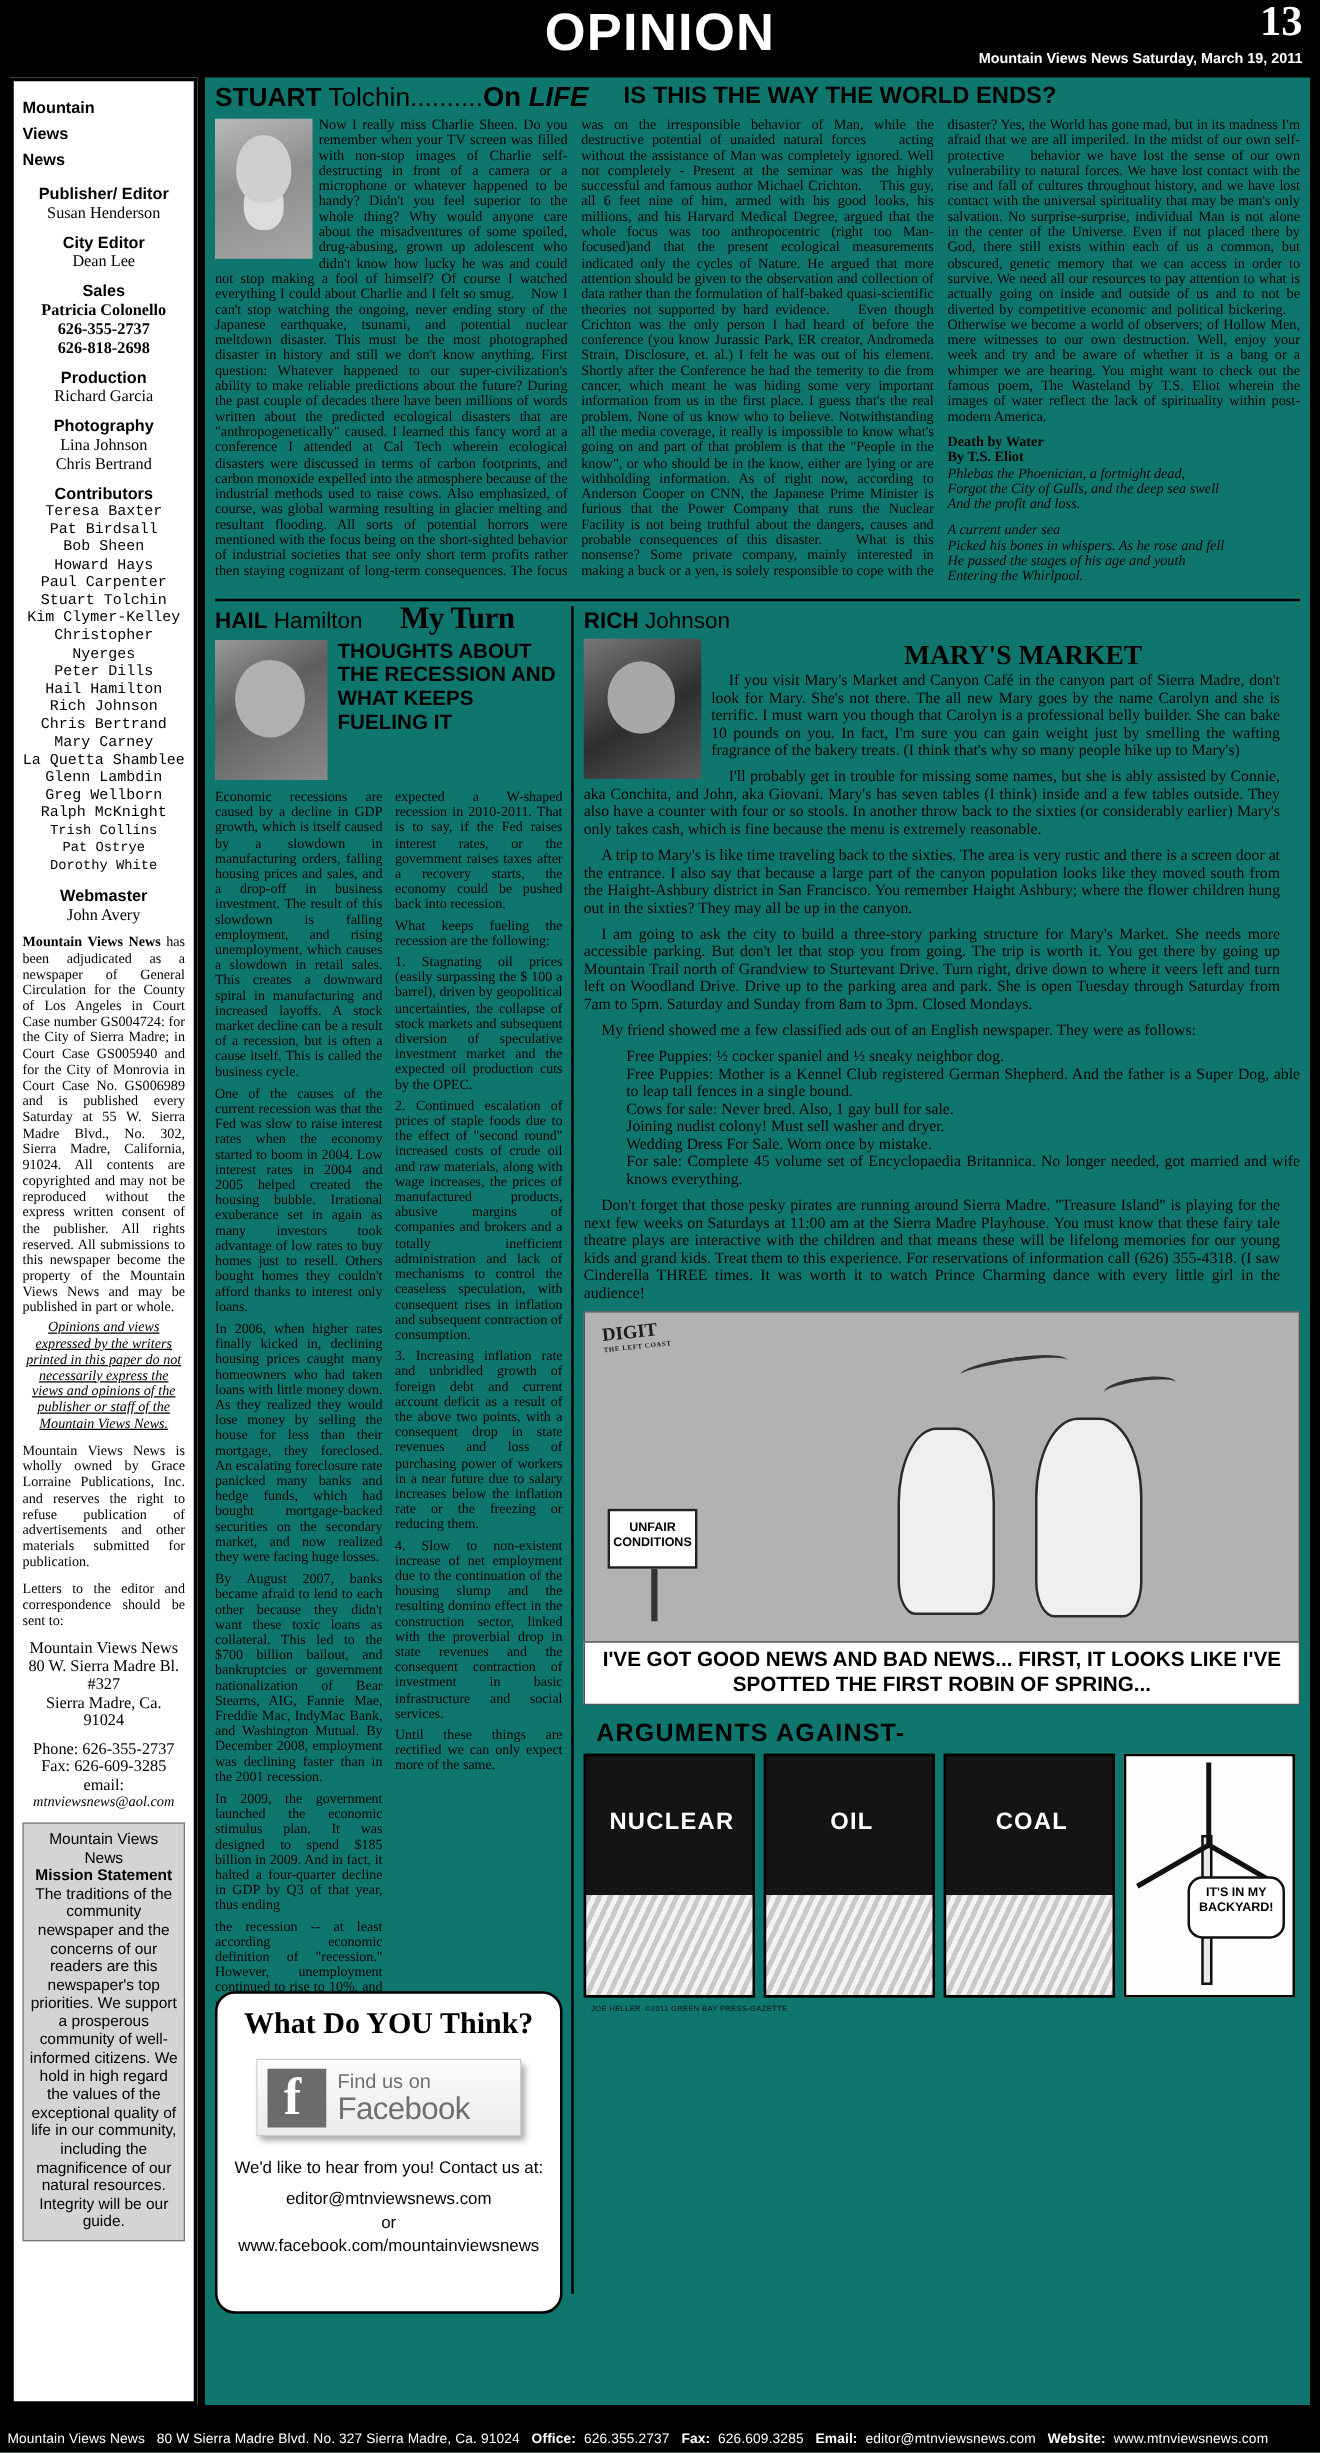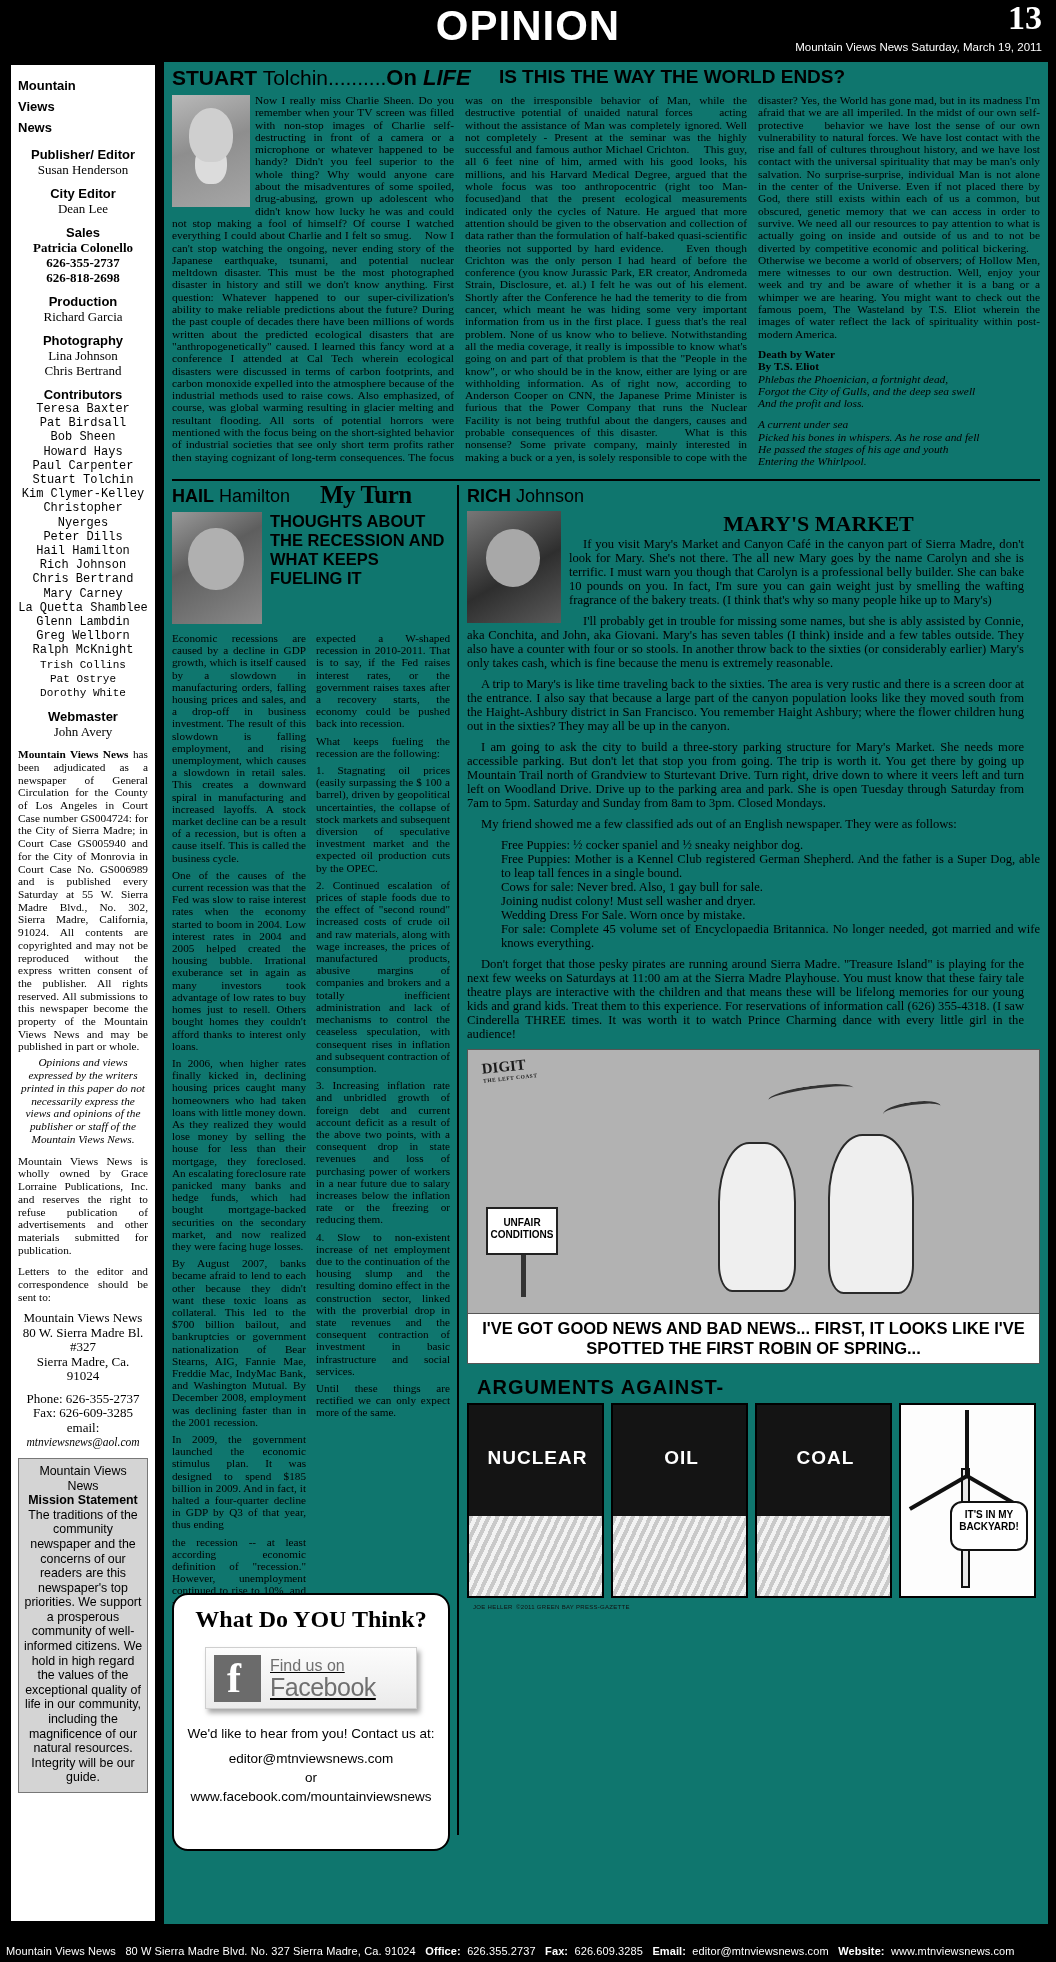--- a/index.html
+++ b/index.html
@@ -26,21 +26,21 @@
     line-height:48px;
   }
   .page-number {
     position:absolute; right:14px; top:-2px;
     font-family:"Liberation Serif", serif;
     font-weight:bold; font-size:34px; line-height:40px;
   }
   .masthead-date {
     position:absolute; right:14px; top:41px;
     font-family:"Liberation Sans", sans-serif;
-    font-weight:normal; font-size:11.5px;
+    font-weight:bold; font-size:11.5px;
   }
 
   
   .page-body {
     position:absolute; left:0; top:60px; width:1056px; height:1880px;
     background:#000;
     padding:0;
   }
   .left-rail {
     position:absolute; left:8px; top:2px; width:150px; height:1862px;
@@ -86,20 +86,21 @@
     text-align:justify;
     margin-top:9px;
   }
   .rail-legal b { font-weight:bold; }
   .rail-italic {
     font-family:"Liberation Serif", serif;
     font-style:italic;
     font-size:11.3px; line-height:12.8px;
     text-align:center;
     margin-top:3px;
+    text-decoration:underline;
   }
   .rail-addr {
     font-family:"Liberation Serif", serif;
     font-size:13px; line-height:14.5px;
     text-align:center;
     margin-top:8px;
   }
   .rail-addr .em { font-style:italic; font-size:11.5px; }
   .mission-box {
     margin-top:8px;
@@ -211,21 +212,21 @@
   }
   .fb-title {
     font-family:"Liberation Serif", serif;
     font-weight:bold; font-size:24px; line-height:28px;
   }
   .fb-badge {
     margin:14px auto 0 auto; width:212px; height:62px;
     background:linear-gradient(#fcfcfc,#ebebeb);
     border:1px solid #cfcfcf;
     box-shadow:3px 4px 5px rgba(0,0,0,.35);
-    display:flex; align-items:center; padding-left:8px;text-decoration:underline;
+    display:flex; align-items:center; padding-left:8px;
   }
   .fb-f {
     width:47px; height:47px; background:#6b6b6b;
     position:relative; flex:0 0 auto;
   }
   .fb-f::after{
     content:"f"; position:absolute; left:13px; top:-2px;
     color:#fff; font-family:"Liberation Serif", serif;
     font-weight:bold; font-size:42px; line-height:50px;
   }

